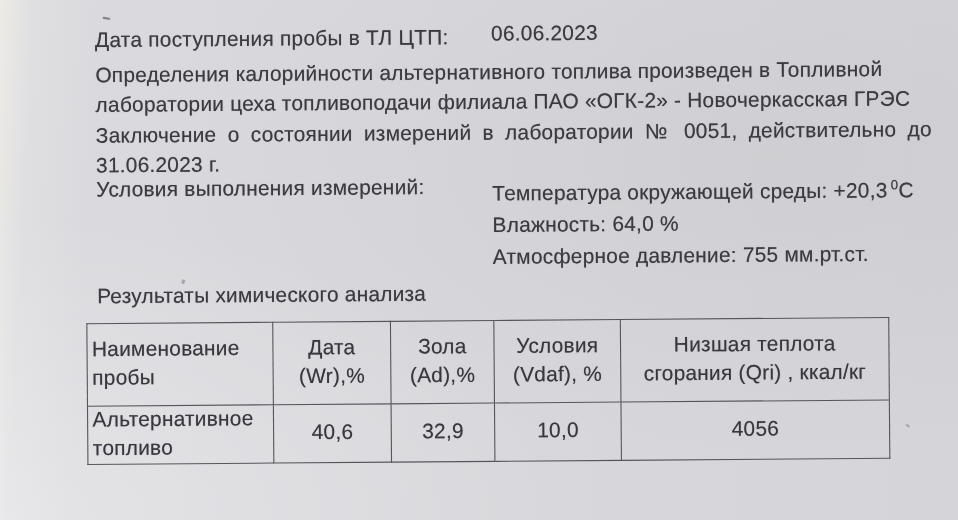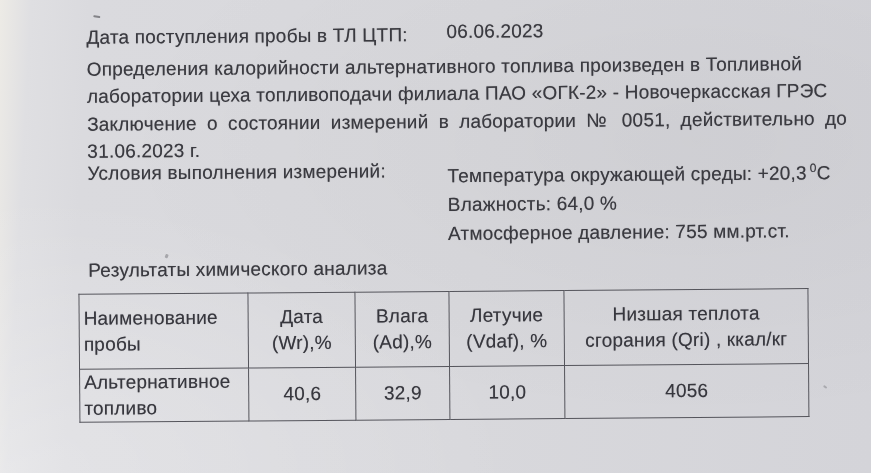--- a/index.html
+++ b/index.html
@@ -103,27 +103,27 @@
           </div>
         </th>
         <th class="center">
           <div class="twoline">
             <div>Дата</div>
             <div>(Wr),%</div>
           </div>
         </th>
         <th class="center">
           <div class="twoline">
-            <div>Влага</div>
+            <div>Зола</div>
             <div>(Ad),%</div>
           </div>
         </th>
         <th class="center">
           <div class="twoline">
-            <div>Летучие</div>
+            <div>Условия</div>
             <div>(Vdaf), %</div>
           </div>
         </th>
         <th class="center">
           <div class="twoline">
             <div>Низшая теплота</div>
             <div>сгорания (Qri) , ккал/кг</div>
           </div>
         </th>
       </tr>

